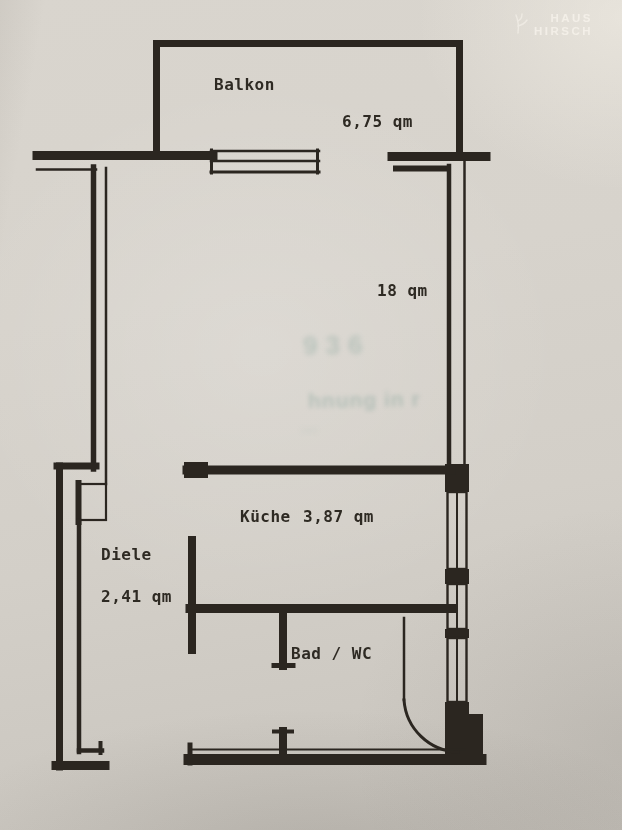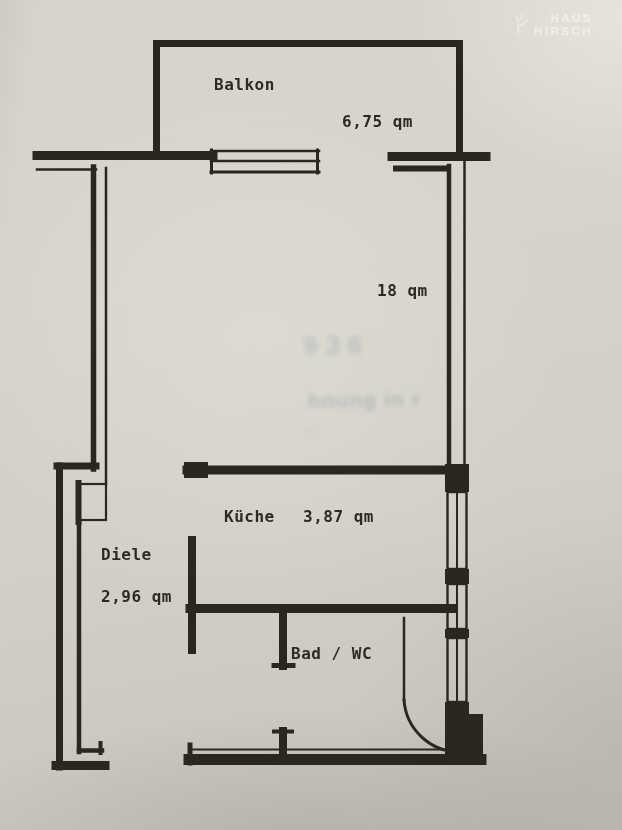--- a/index.html
+++ b/index.html
@@ -144,25 +144,25 @@
       <line x1="189" y1="759.5" x2="481" y2="759.5" stroke-width="11"></line>
       <line x1="190" y1="745" x2="190" y2="763" stroke-width="5"></line>
     </g>
   </svg>
 
   <div class="label" style="left:214px;top:75px;">Balkon</div>
   <div class="label" style="left:342px;top:92px;margin-top:20px;">6,75 qm</div>
 
   <div class="label" style="left:377px;top:281px;">18 qm</div>
 
-  <div class="label" style="left:224px;top:507px;text-align:right;">Küche</div>
+  <div class="label" style="left:240px;top:507px;text-align:right;">Küche</div>
   <div class="label" style="left:303px;top:507px;">3,87 qm</div>
 
   <div class="label" style="left:101px;top:545px;">Diele</div>
-  <div class="label" style="left:101px;top:587px;">2,96 qm</div>
+  <div class="label" style="left:101px;top:587px;">2,41 qm</div>
 
   <div class="label" style="left:291px;top:644px;text-align:right;">Bad / WC</div>
 
   <div class="ghost g1">936</div>
   <div class="ghost g2">hnung in r</div>
   <div class="ghost g3">…</div>
 
   <div class="logo">
     <svg width="16" height="22" viewBox="0 0 16 22" fill="none" stroke="#f7f3ec" stroke-width="1.4" stroke-linecap="round" opacity="0.75">
       <path d="M5,21 C6,14 5,8 3,3"></path>

